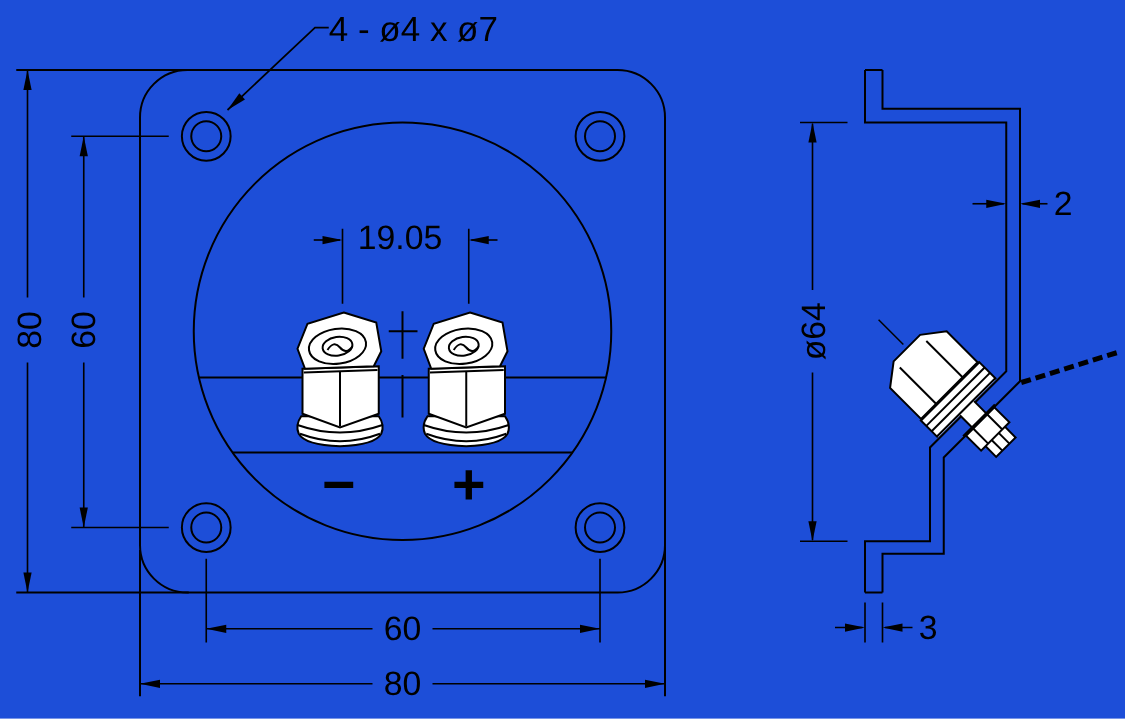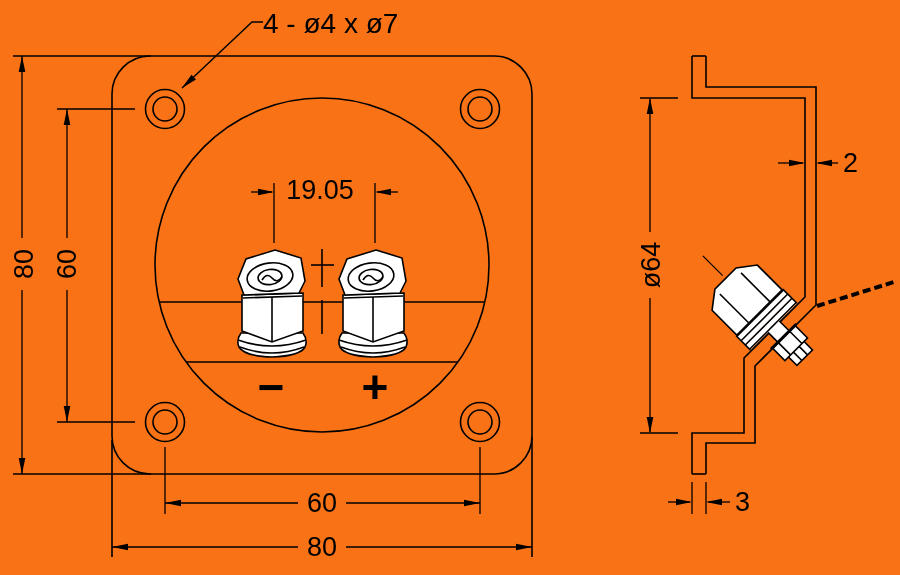--- a/index.html
+++ b/index.html
@@ -1,16 +1,16 @@
 <!DOCTYPE html>
 <html><head>
 <meta charset="utf-8">
 <style>
   html,body{margin:0;padding:0;background:#ffffff;}
-  .stage{width:900px;height:575px;background:#f97316;overflow:hidden;}
+  .stage{width:900px;height:575px;background:#1d4ed8;overflow:hidden;}
   svg{display:block;}
   text{font-family:"Liberation Sans","DejaVu Sans",sans-serif;fill:#000;}
   .dim-text{font-size:27px;}
   .note-text{font-size:28px;}
   .pol-text{font-size:46px;font-weight:bold;}
 </style>
 </head>
 <body>
 
 <div class="stage">

